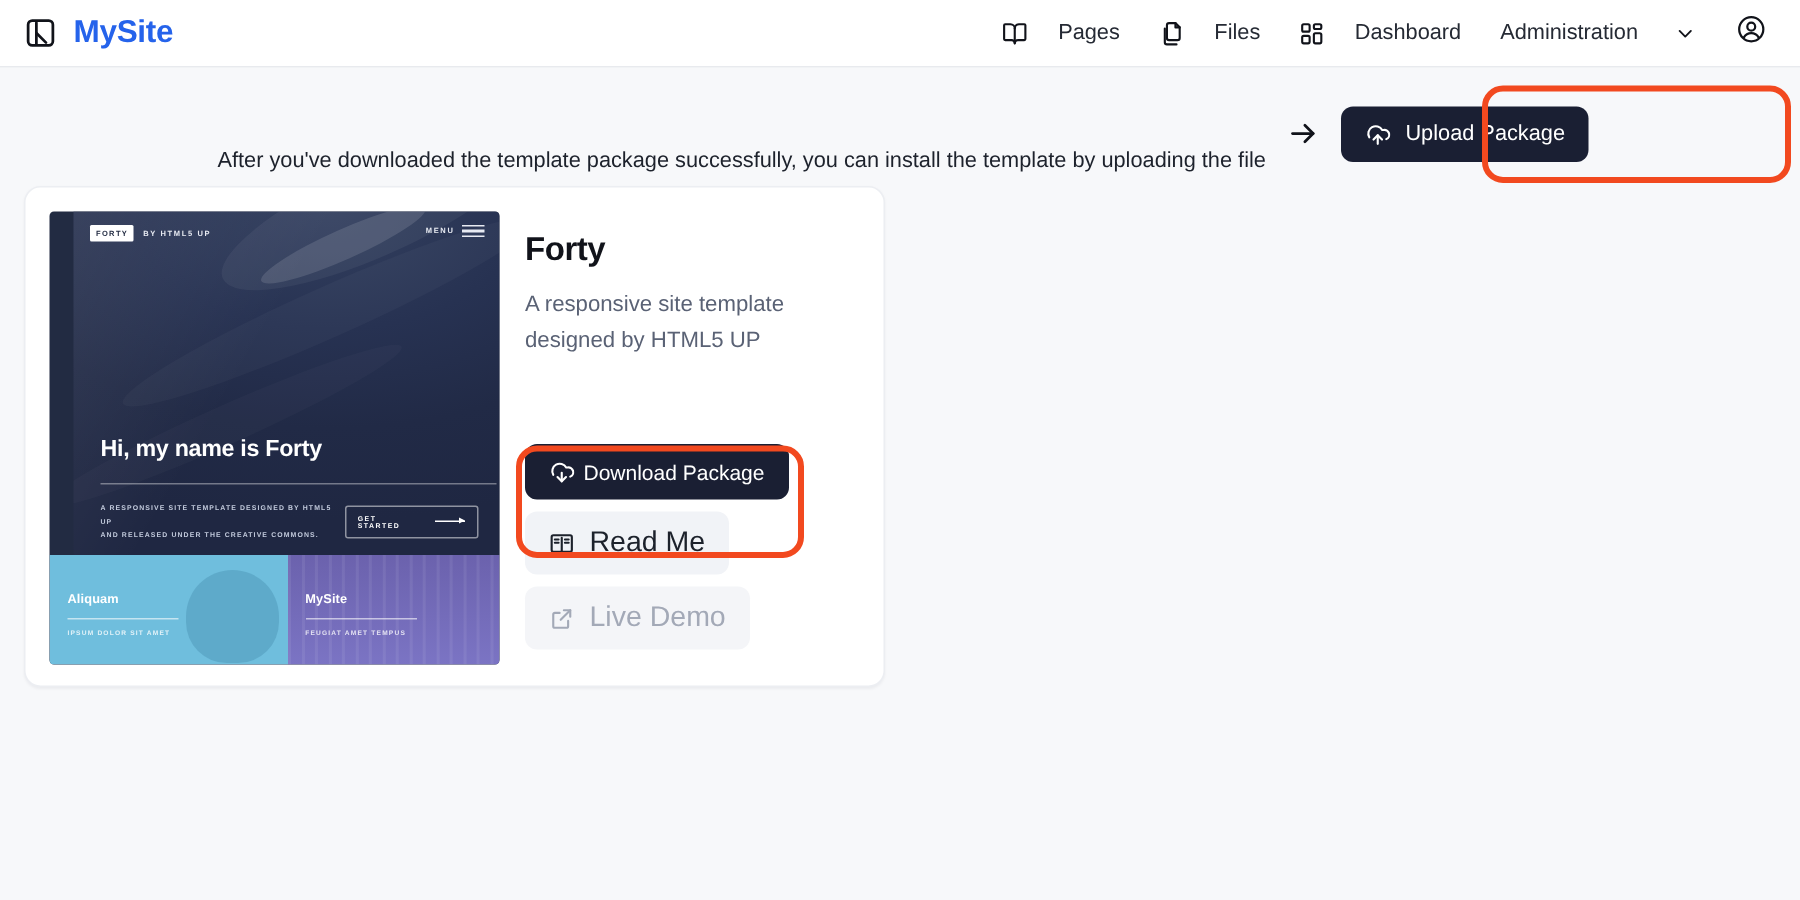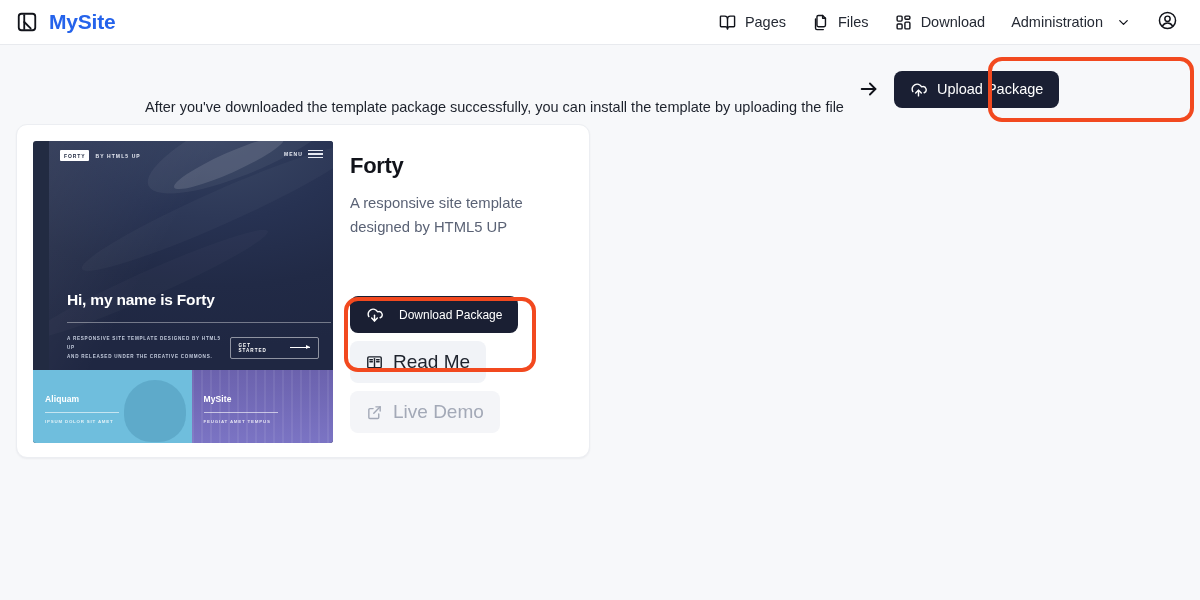--- a/index.html
+++ b/index.html
@@ -24,21 +24,21 @@
   .brand { display: flex; align-items: center; gap: 11px; }
   .brand-logo { width: 22px; height: 22px; display: block; color: #11131a; }
   .brand-name {
     font-size: 21px; font-weight: 700; color: #2563eb; letter-spacing: -0.2px;
   }
   .nav-right {
     margin-left: auto; display: flex; align-items: center; gap: 26px;
     padding-right: 6px;
   }
   .nav-item {
-    display: flex; align-items: center; gap: 9px;
+    display: flex; align-items: center; gap: 20px;
     font-size: 14.5px; color: #252a34; cursor: pointer; white-space: nowrap;
   }
   .nav-item svg { display: block; }
   .chev { margin-left: 4px; }
   .avatar-btn { display: flex; align-items: center; cursor: pointer; color: #252a34; }
 
   
   .page-head {
     display: flex; align-items: center;
     padding: 20px 0 0 0; position: relative; height: 68px;
@@ -180,23 +180,23 @@
 
   
   .info { padding-left: 17px; padding-top: 12px; display: flex; flex-direction: column; }
   .tpl-name { font-size: 22px; font-weight: 700; color: #11131a; letter-spacing: -0.3px; }
   .tpl-desc {
     margin-top: 12px; font-size: 14.8px; line-height: 24px;
     color: #5a6275; max-width: 210px;
   }
   .actions { margin-top: 57px; display: flex; flex-direction: column; align-items: flex-start; gap: 8px; }
   .btn-dark {
-    display: inline-flex; align-items: center; gap: 16px;
+    display: inline-flex; align-items: center; gap: 6px;
     background: #1a1f33; color: #ffffff; border: none; border-radius: 8px;
-    padding: 10px 16px; font-size: 12px;
+    padding: 10px 16px; font-size: 14px;
     font-family: "Liberation Sans", sans-serif; cursor: pointer; white-space: nowrap;
   }
   .btn-soft {
     display: inline-flex; align-items: center; gap: 10px;
     background: #f1f3f7; color: #1d222c; border: none; border-radius: 8px;
     padding: 10px 16px; font-size: 19px;
     font-family: "Liberation Sans", sans-serif; cursor: pointer; white-space: nowrap;
   }
   .btn-soft.disabled { color: #a3a9b7; background: #f4f5f8; cursor: default; }
   .btn-dark svg, .btn-soft svg { display: block; }
@@ -241,21 +241,21 @@
 
     <div class="nav-item">
       <span>
         <svg width="17" height="17" viewBox="0 0 24 24" fill="none" stroke="#11131a" stroke-width="2" stroke-linecap="round" stroke-linejoin="round">
           <rect x="3" y="3" width="7" height="7" rx="1.4"></rect>
           <rect x="14" y="3" width="7" height="4.5" rx="1.4"></rect>
           <rect x="3" y="14" width="7" height="7" rx="1.4"></rect>
           <rect x="14" y="11.5" width="7" height="9.5" rx="1.4"></rect>
         </svg>
       </span>
-      <span>Download</span>
+      <span>Dashboard</span>
     </div>
 
     <div class="nav-item">
       <span>Administration</span>
       <span class="chev">
         <svg width="15" height="15" viewBox="0 0 24 24" fill="none" stroke="#11131a" stroke-width="2" stroke-linecap="round" stroke-linejoin="round">
           <path d="M6 9l6 6 6-6"></path>
         </svg>
       </span>
     </div>

